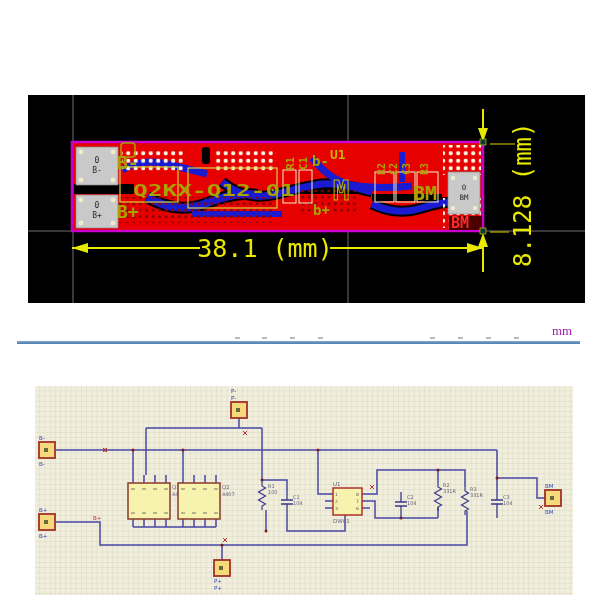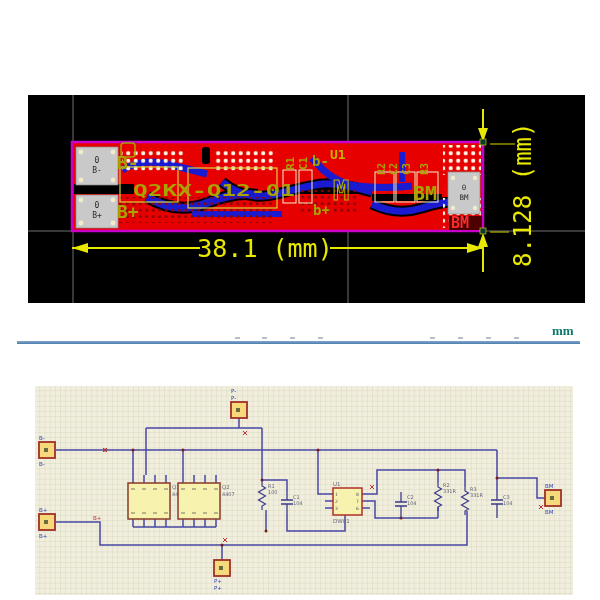--- a/index.html
+++ b/index.html
@@ -1,20 +1,20 @@
 <!DOCTYPE html>
 <html><head>
 <meta charset="utf-8">
 <style>
   html,body{margin:0;padding:0;background:#fff;}
   .page{position:relative;width:600px;height:600px;background:#ffffff;overflow:hidden;
         font-family:"DejaVu Sans","Liberation Sans",sans-serif;}
   .pcb-panel{position:absolute;left:28px;top:95px;width:557px;height:208px;background:#000;}
   .ruler-unit{position:absolute;left:552px;top:323px;font-family:"Liberation Serif",serif;
-              font-weight:bold;font-size:13px;color:#0f766e;}
+              font-weight:normal;font-size:13px;color:#a21caf;}
   .blue-line{position:absolute;left:17px;top:341px;width:563px;height:3px;
              background:linear-gradient(#7fa8cf,#4d7dab);}
   .tickmark{position:absolute;top:337px;width:5px;height:2px;background:#b9bcc4;}
   .schematic-panel{position:absolute;left:35px;top:386px;width:538px;height:209px;}
   svg text{font-family:"DejaVu Sans Mono","Liberation Mono",monospace;}
   svg .schtxt{font-family:"DejaVu Sans","Liberation Sans",sans-serif;}
 </style>
 </head>
 <body>
 

